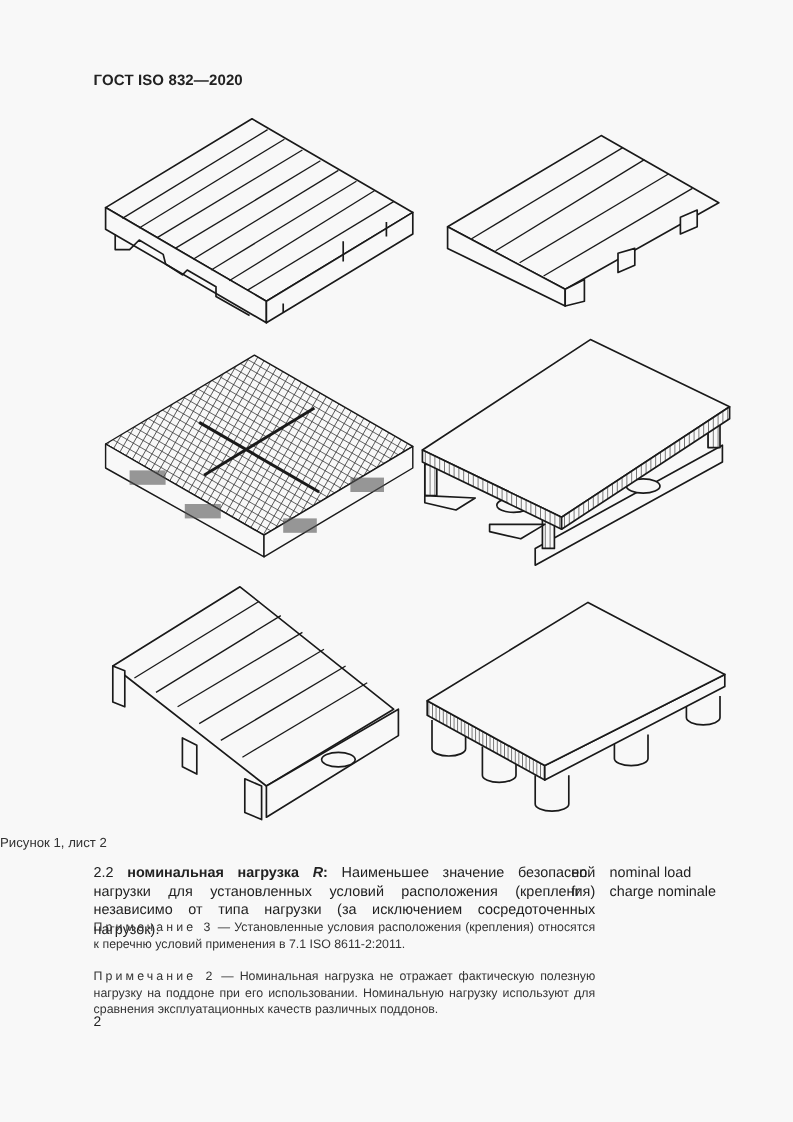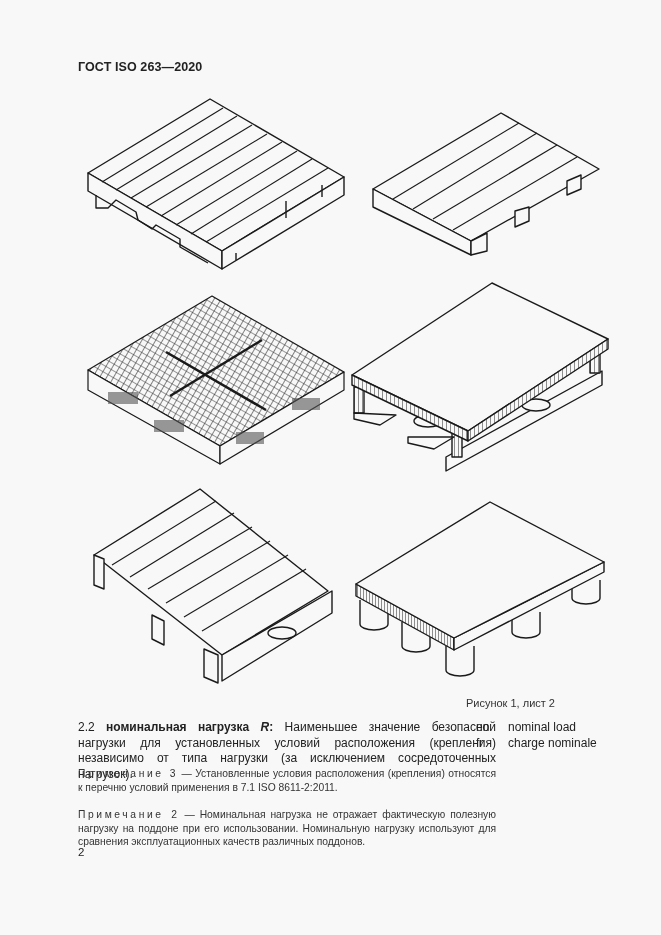--- a/index.html
+++ b/index.html
@@ -3,39 +3,39 @@
 <meta charset="utf-8">
 <style>
   html, body { margin:0; padding:0; }
   body {
     width:661px; height:935px; background:#f8f8f8; position:relative; overflow:hidden;
     font-family:"Liberation Sans", sans-serif; color:#1a1a1a;
   }
   .header { position:absolute; left:78px; top:60px; font-size:12.5px; font-weight:bold; color:#222; letter-spacing:0.1px; }
   .fig { position:absolute; }
   .fig svg { display:block; }
-  .caption { position:absolute; left:0; width:555px; top:697px; text-align:right; font-size:11px; color:#333; }
+  .caption { position:absolute; left:0; width:555px; top:697px; text-align:left; font-size:11px; color:#333; }
   .def { position:absolute; left:78px; top:720px; width:418px; font-size:12px; line-height:15.5px; color:#222; text-align:justify; }
   .def .term { font-weight:bold; }
   .def .sym { font-weight:bold; font-style:italic; }
   .eq { position:absolute; left:476px; top:720px; font-size:12px; line-height:15.5px; color:#222; }
   .eq .row { display:flex; }
   .eq .lang { width:16px; }
   .eq .word { margin-left:16px; }
   .note { position:absolute; left:78px; width:418px; font-size:10.3px; line-height:13.5px; color:#333; text-align:justify; }
   .note .nlabel { letter-spacing:2.6px; }
   .note1 { top:767px; }
   .note2 { top:808px; }
   .pageno { position:absolute; left:78px; top:846px; font-size:11.5px; color:#222; }
   svg * { vector-effect:non-scaling-stroke; }
 </style>
 </head>
 <body>
 
-<div class="header">ГОСТ ISO 263—2020</div>
+<div class="header">ГОСТ ISO 832—2020</div>
 
 <div class="fig" style="left:86px;top:95px;">
 <svg width="262" height="180" viewBox="0 0 262 180" fill="#f8f8f8" stroke="#1a1a1a" stroke-width="1.4" stroke-linejoin="round">
   <polygon points="2,78 124,4 258,82 136,156"></polygon>
   <polygon points="2,78 2,96 136,174 136,156"></polygon>
   <polygon points="136,156 136,174 258,100 258,82"></polygon>
   <g stroke-width="1.1">
     <line x1="16" y1="87" x2="137" y2="13"></line>
     <line x1="30" y1="95" x2="151" y2="21"></line>
     <line x1="45" y1="103" x2="166" y2="30"></line>

